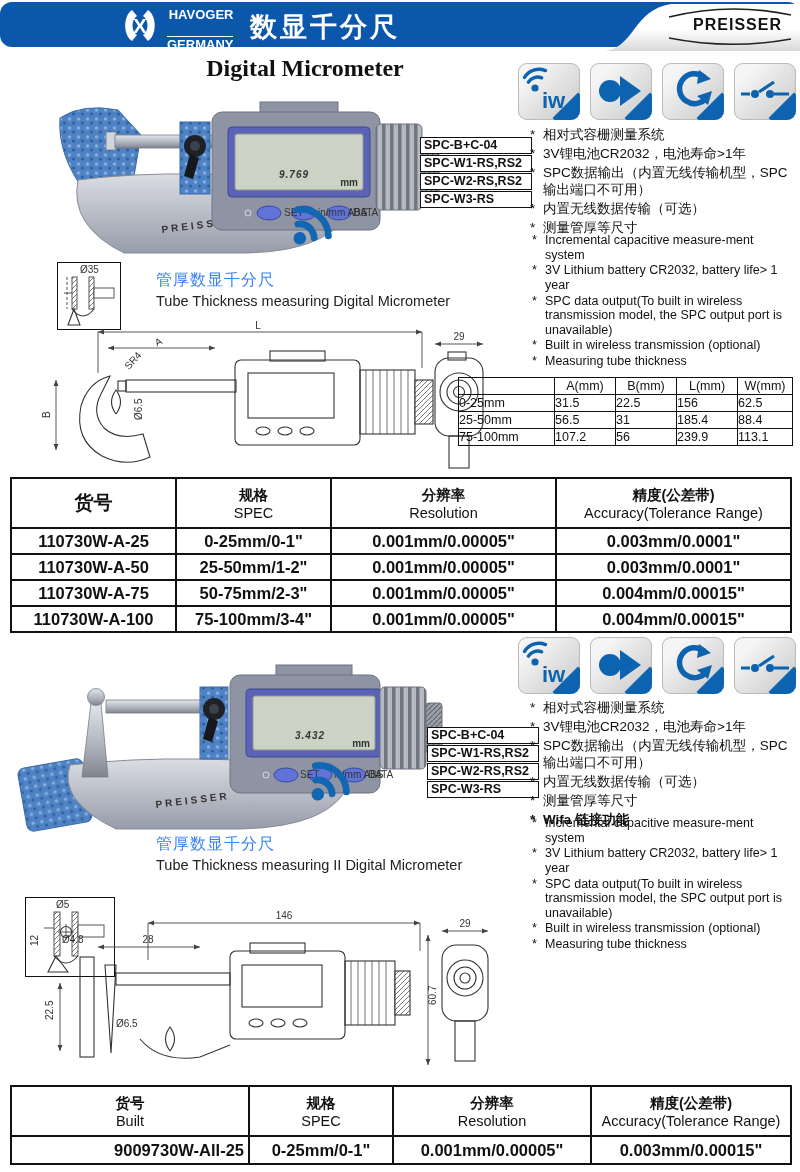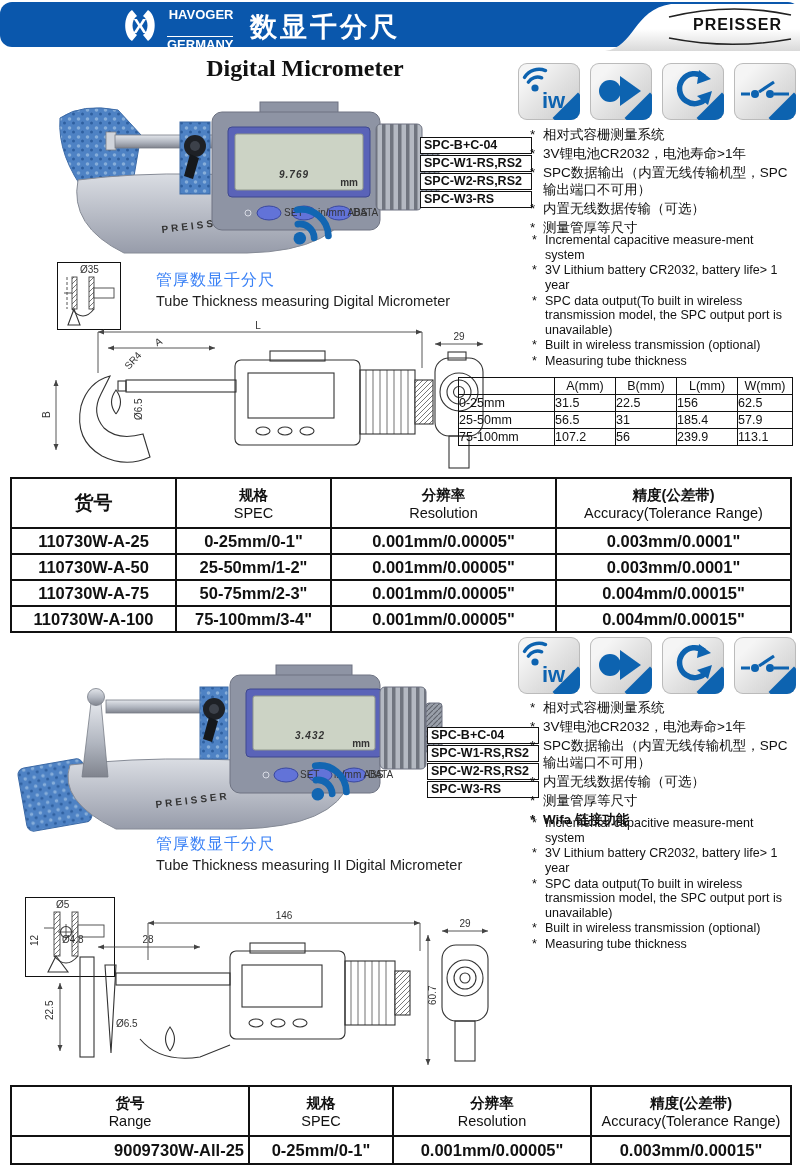--- a/index.html
+++ b/index.html
@@ -299,21 +299,21 @@
         <td>31.5</td>
         <td>22.5</td>
         <td>156</td>
         <td>62.5</td>
   </tr>
   <tr>
     <td>25-50mm</td>
         <td>56.5</td>
         <td>31</td>
         <td>185.4</td>
-        <td>57.9</td>
+        <td>88.4</td>
   </tr>
   <tr>
     <td>75-100mm</td>
         <td>107.2</td>
         <td>56</td>
         <td>239.9</td>
         <td>113.1</td>
   </tr>
 </tbody>
   </table>
@@ -520,21 +520,21 @@
   <circle cx="445" cy="73" r="11" class="out"></circle>
   <circle cx="445" cy="73" r="5" class="out"></circle>
   <rect x="435" y="116" width="20" height="40" class="out"></rect>
 </svg>
 
 <table class="abs spect spect2" style="left:10px;top:1085px;width:782px">
   <tbody>
       <tr class="hrow">
     <th style="width:236px">
           <div class="hcn">货号</div>
-          <div class="hen">Range</div>
+          <div class="hen">Built</div>
         </th>
     <th style="width:142px">
           <div class="hcn">规格</div>
           <div class="hen">SPEC</div>
         </th>
     <th style="width:196px">
           <div class="hcn">分辨率</div>
           <div class="hen">Resolution</div>
         </th>
     <th>

